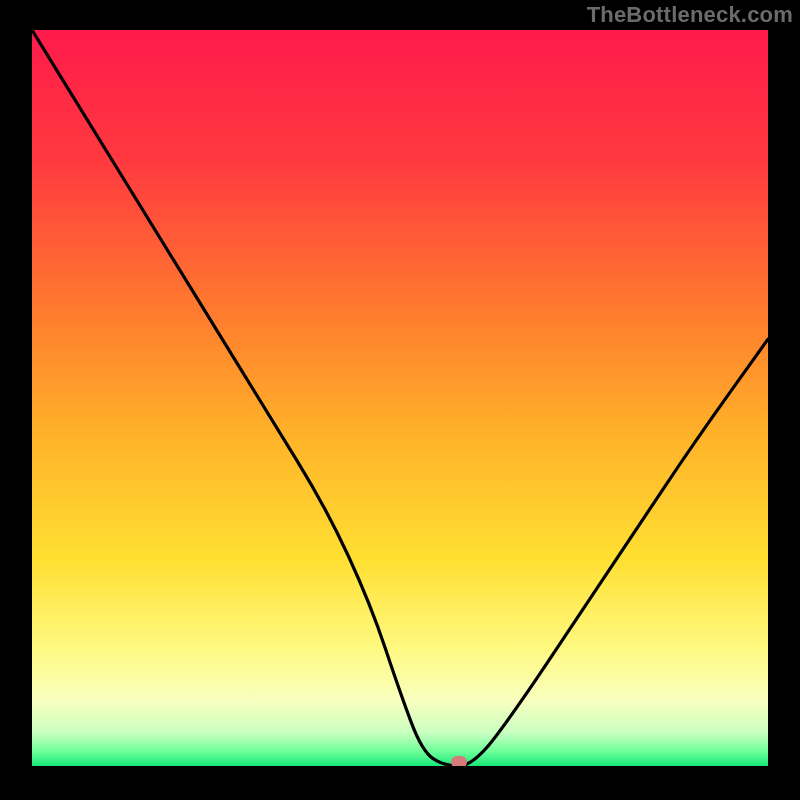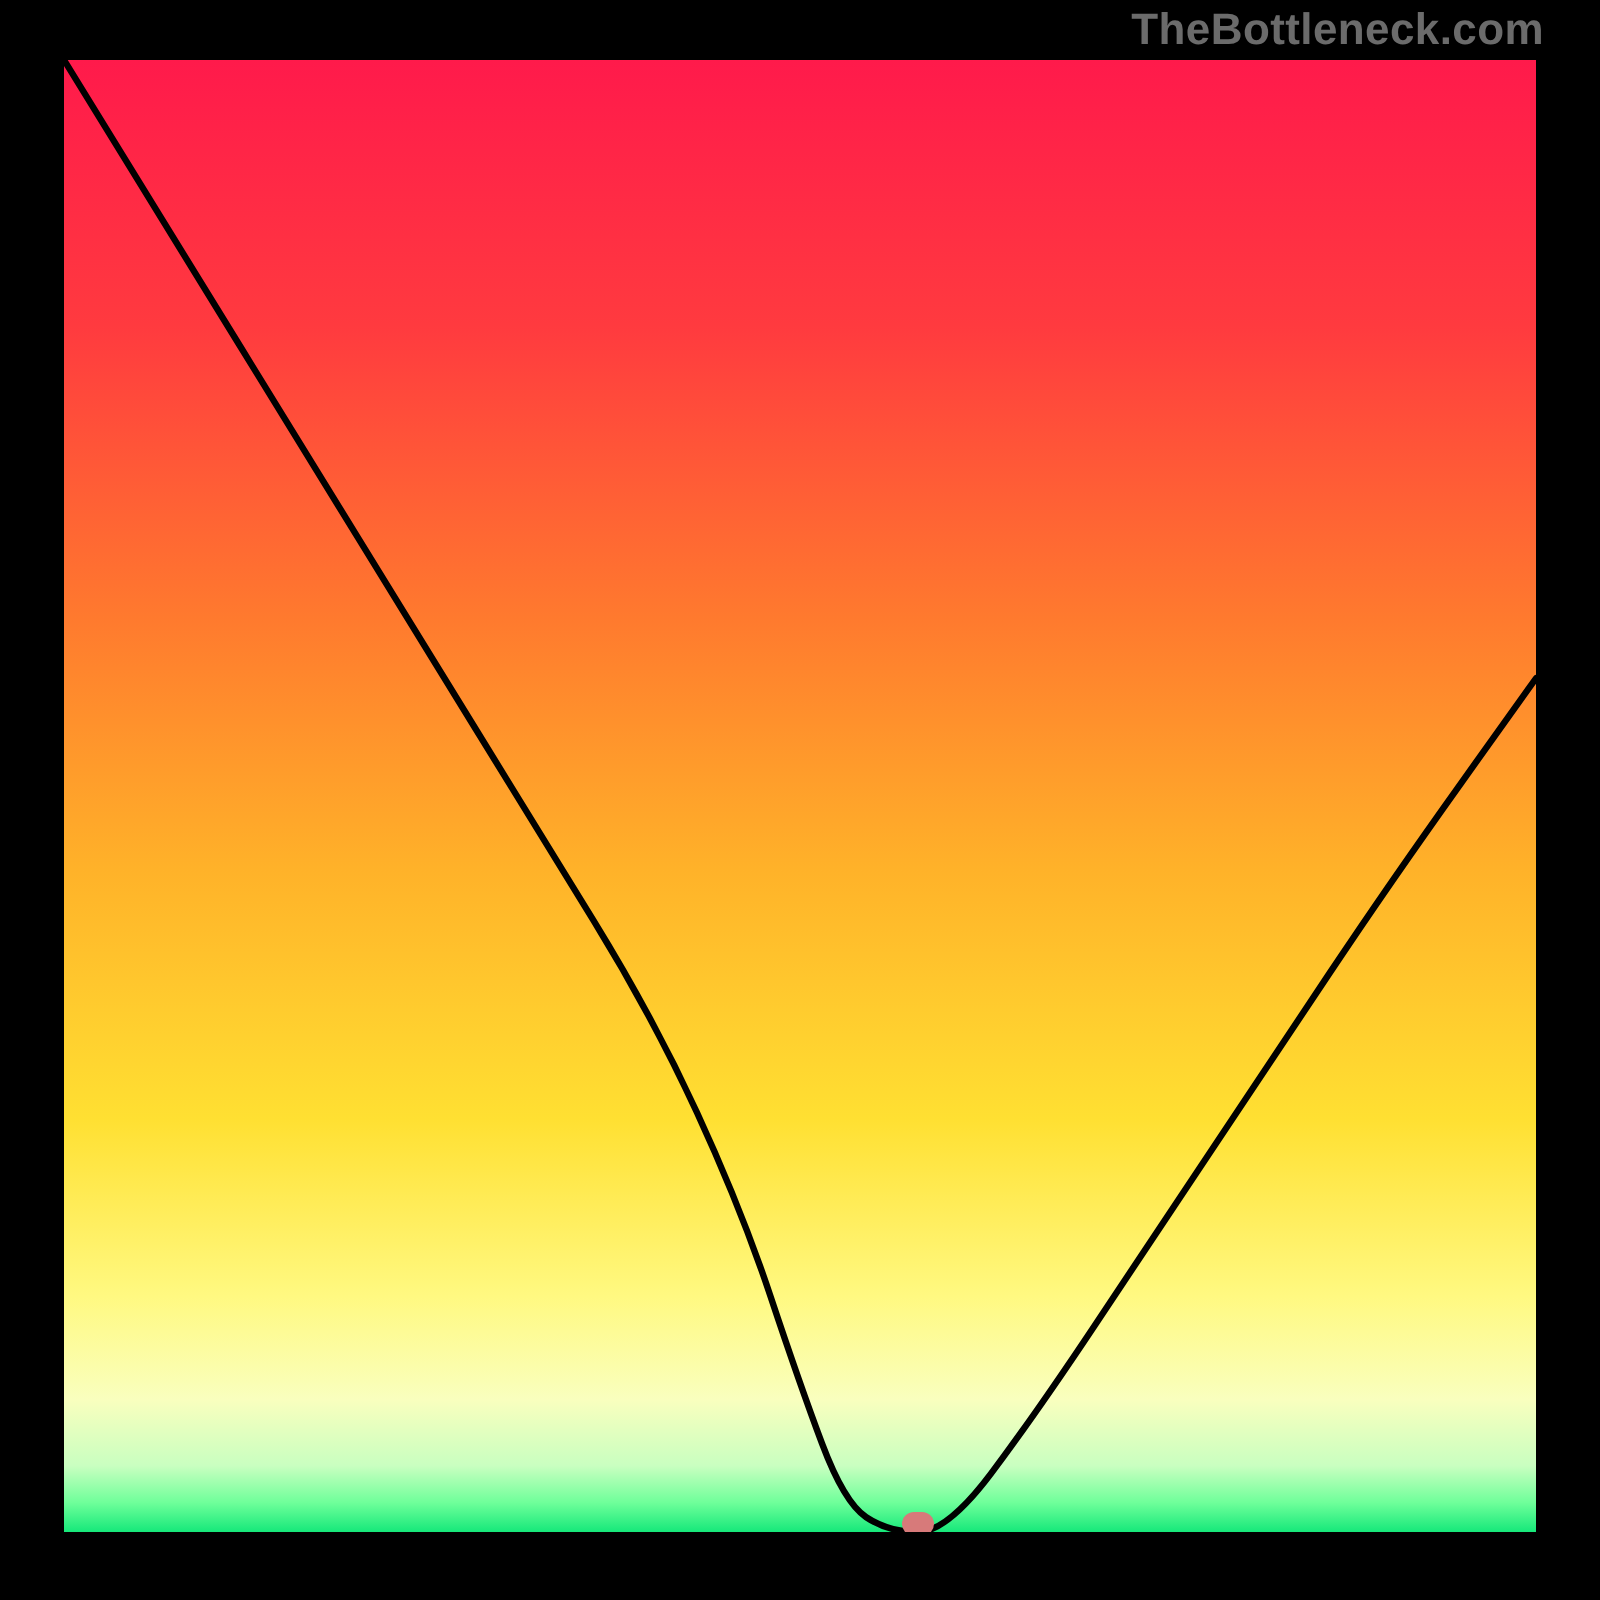--- a/index.html
+++ b/index.html
@@ -13,21 +13,21 @@
   }
   .frame {
     position: relative;
     width: 800px;
     height: 800px;
     background: #000;
   }
   .watermark {
     position: absolute;
     top: 2px;
-    right: 28px;
+    right: 7px;
     font-size: 22px;
     font-weight: 600;
     color: #6b6b6b;
     letter-spacing: 0.2px;
     z-index: 10;
   }
   .plot-area {
     position: absolute;
     left: 32px;
     top: 30px;

